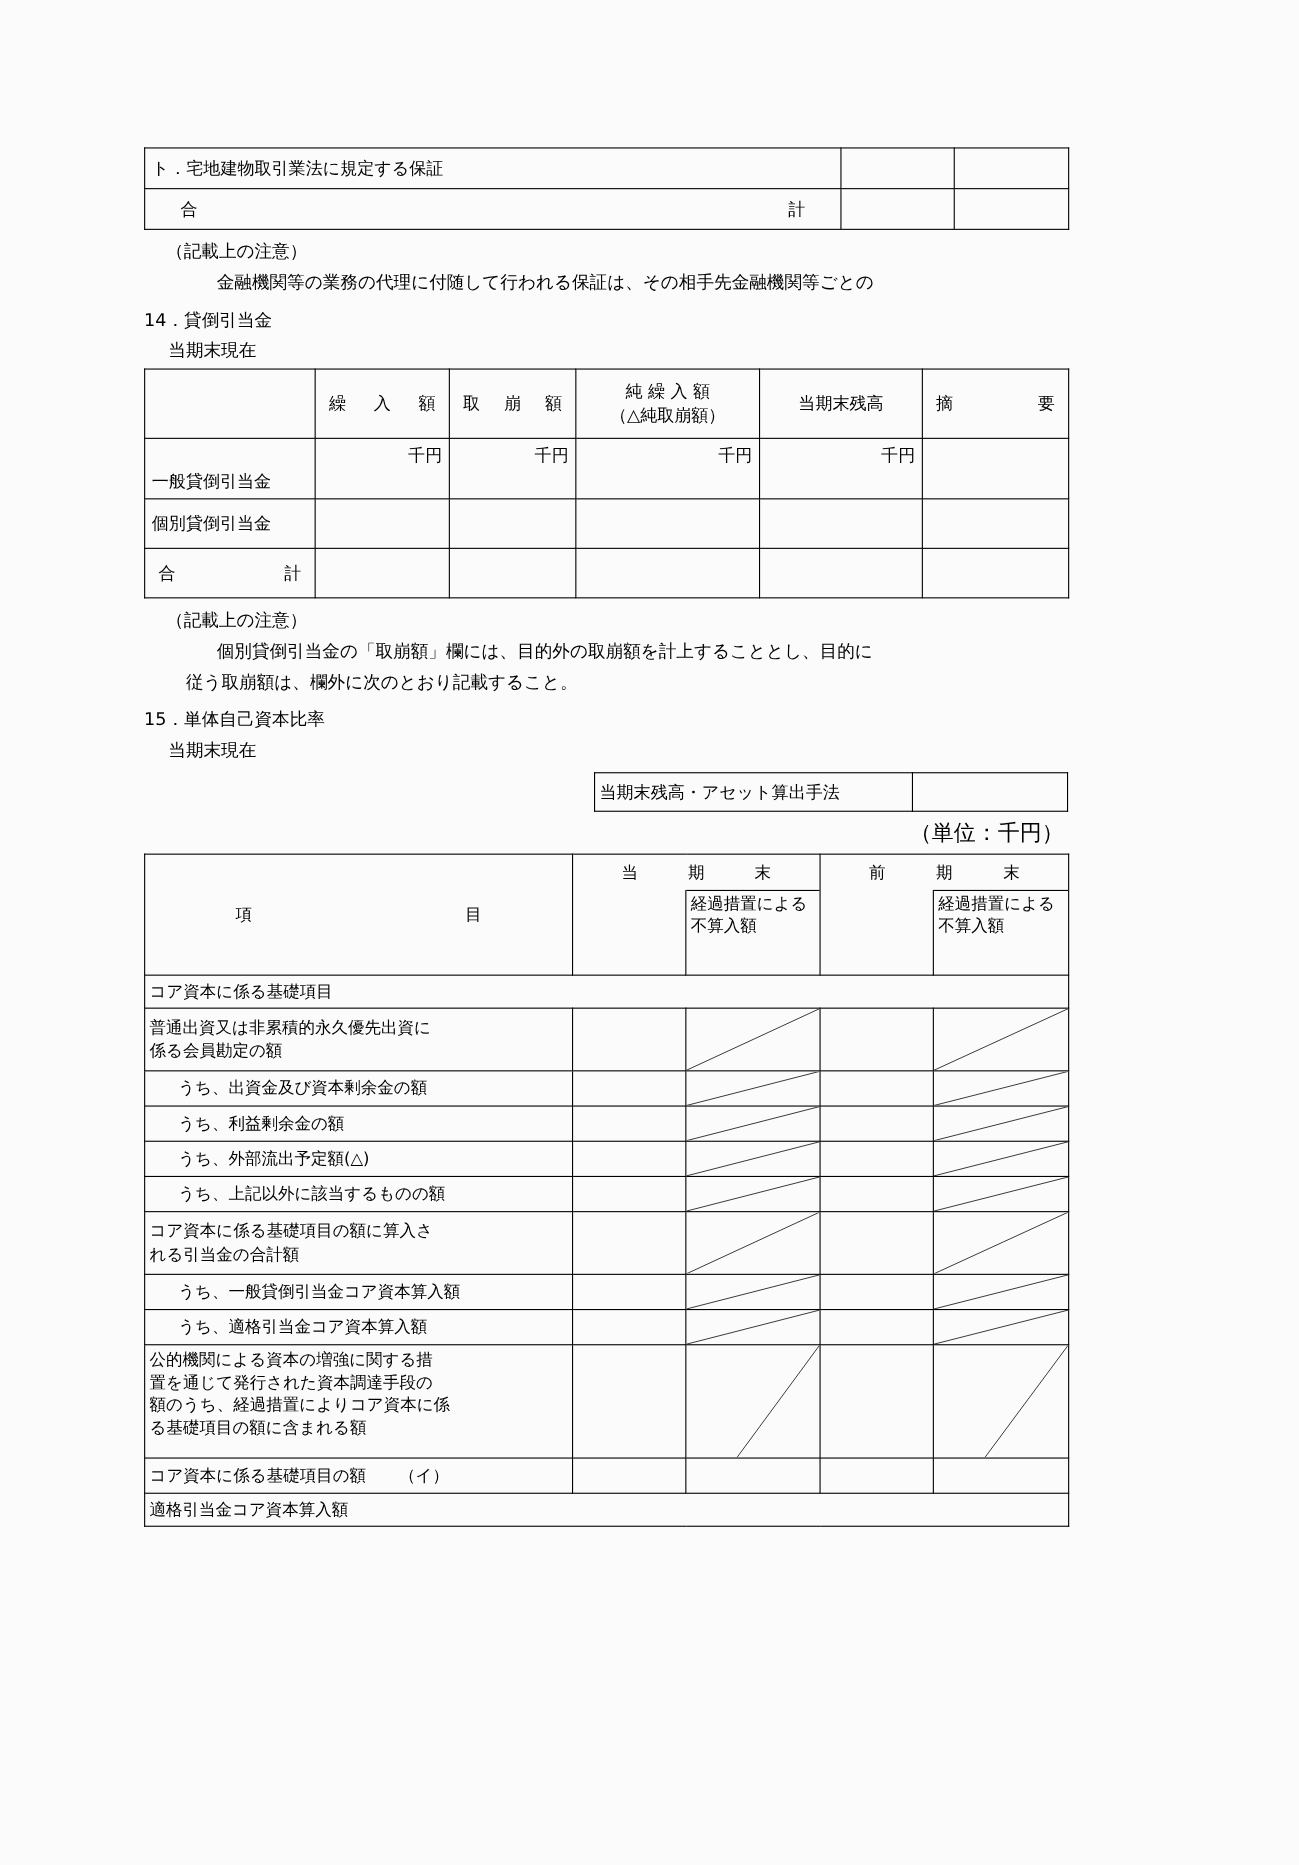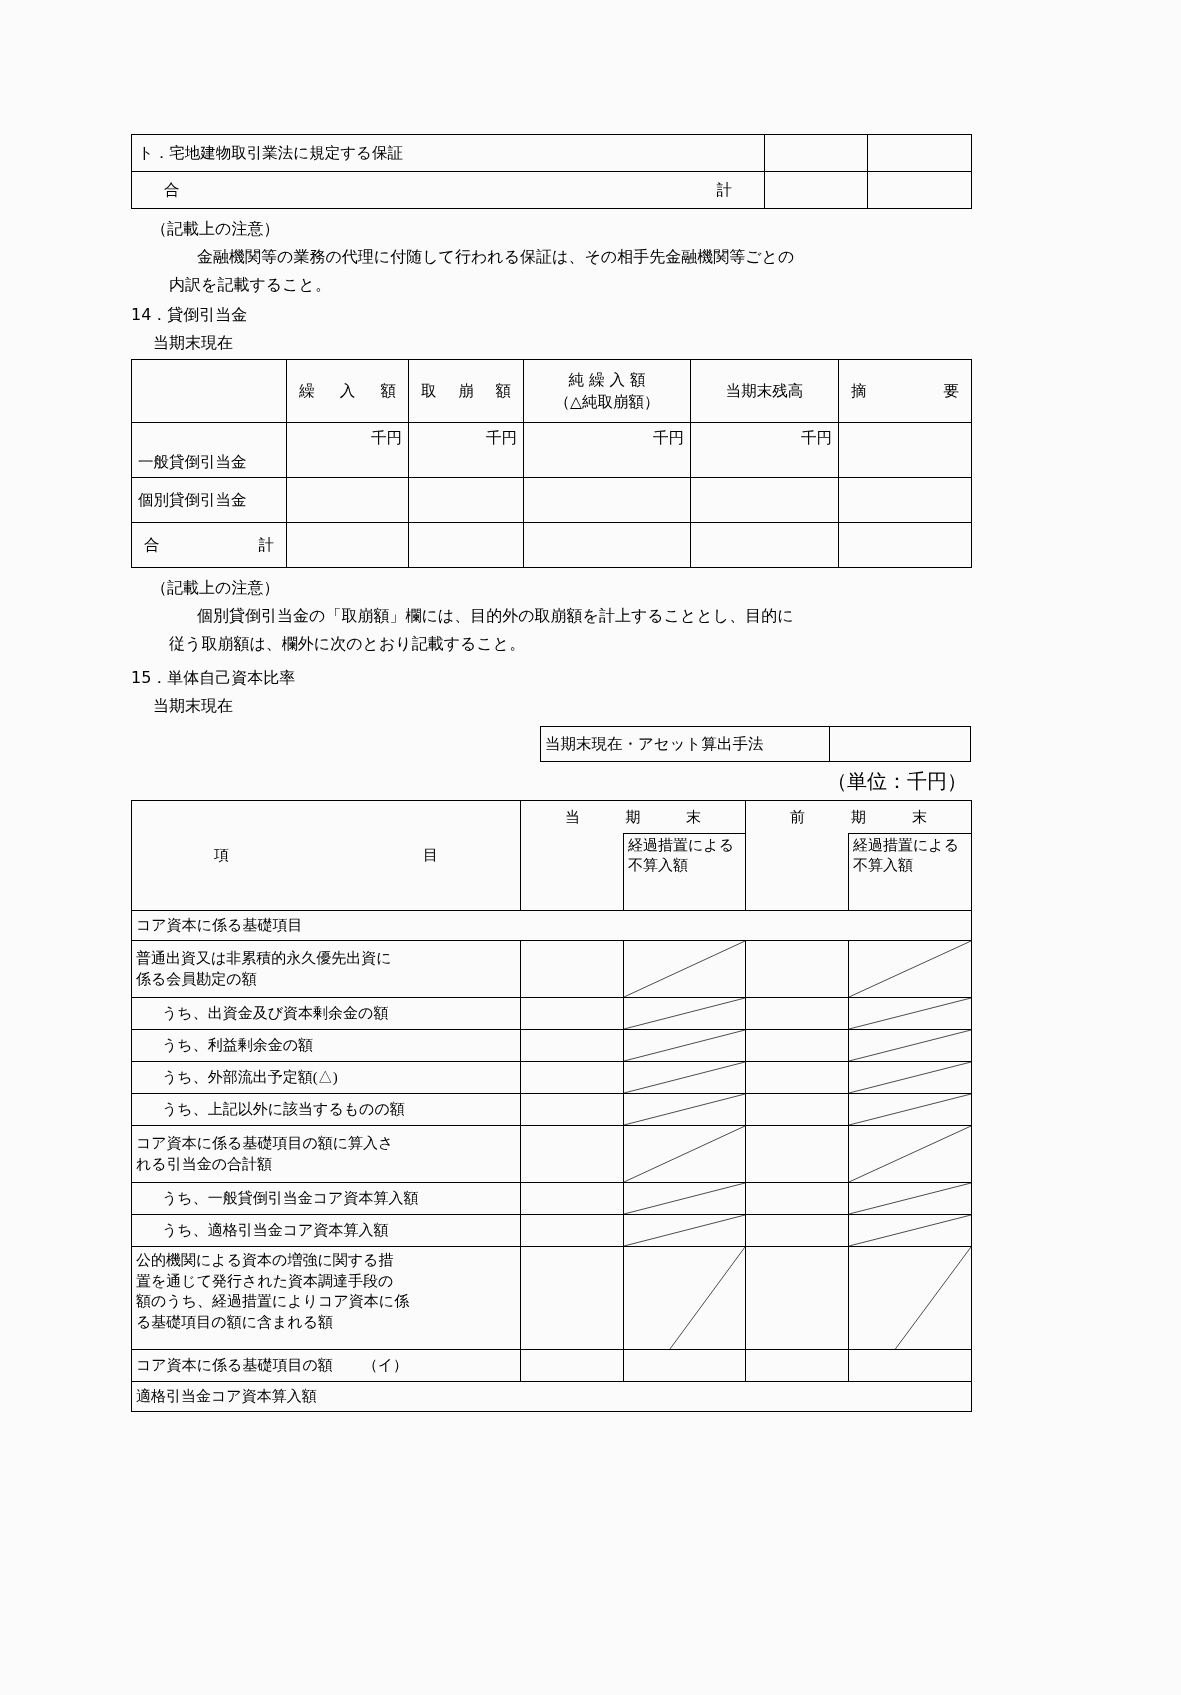--- a/index.html
+++ b/index.html
@@ -117,21 +117,20 @@
     border-collapse: collapse;
     table-layout: fixed;
     width: 840px;
     font-size: 15px;
     line-height: 1.38;
   }
   table.cap td {
     border: 1px solid #000;
     padding: 2px 4px;
     vertical-align: middle;
-    font-family: Liberation Serif, serif;
   }
   table.cap td.item {
     padding-left: 4px;
     white-space: pre-line;
   }
   table.cap td.item-indent {
     padding-left: 30px;
   }
   .hdr-stacked {
     font-size: 15px;
@@ -181,21 +180,20 @@
           <td></td>
         </tr>
       </tbody>
     </table>
 
     <div class="gap-8"></div>
     <div class="txt note-head">（記載上の注意）</div>
     <div class="gap-4"></div>
     <div class="txt note-body">金融機関等の業務の代理に付随して行われる保証は、その相手先金融機関等ごとの</div>
     <div class="gap-4"></div>
-    <div class="txt note-cont">内訳を記載すること。</div>
 
     <div class="gap-6"></div>
 
     <div class="txt sec-title">14．貸倒引当金</div>
     <div class="gap-4"></div>
     <div class="txt sub-label">当期末現在</div>
     <div class="gap-4"></div>
 
     <table class="frm t14">
       <colgroup>
@@ -267,21 +265,21 @@
     <div class="gap-8"></div>
 
     <div style="width:840px; display:flex; justify-content:flex-end;">
       <table class="method">
         <colgroup>
           <col style="width:289px">
           <col style="width:141px">
         </colgroup>
         <tbody>
           <tr>
-            <td>当期末現在・アセット算出手法</td>
+            <td>当期末残高・アセット算出手法</td>
             <td></td>
           </tr>
         </tbody>
       </table>
     </div>
 
     <div class="gap-4"></div>
     <div class="unit-line txt">（単位：千円）</div>
     <div class="gap-4"></div>
 

